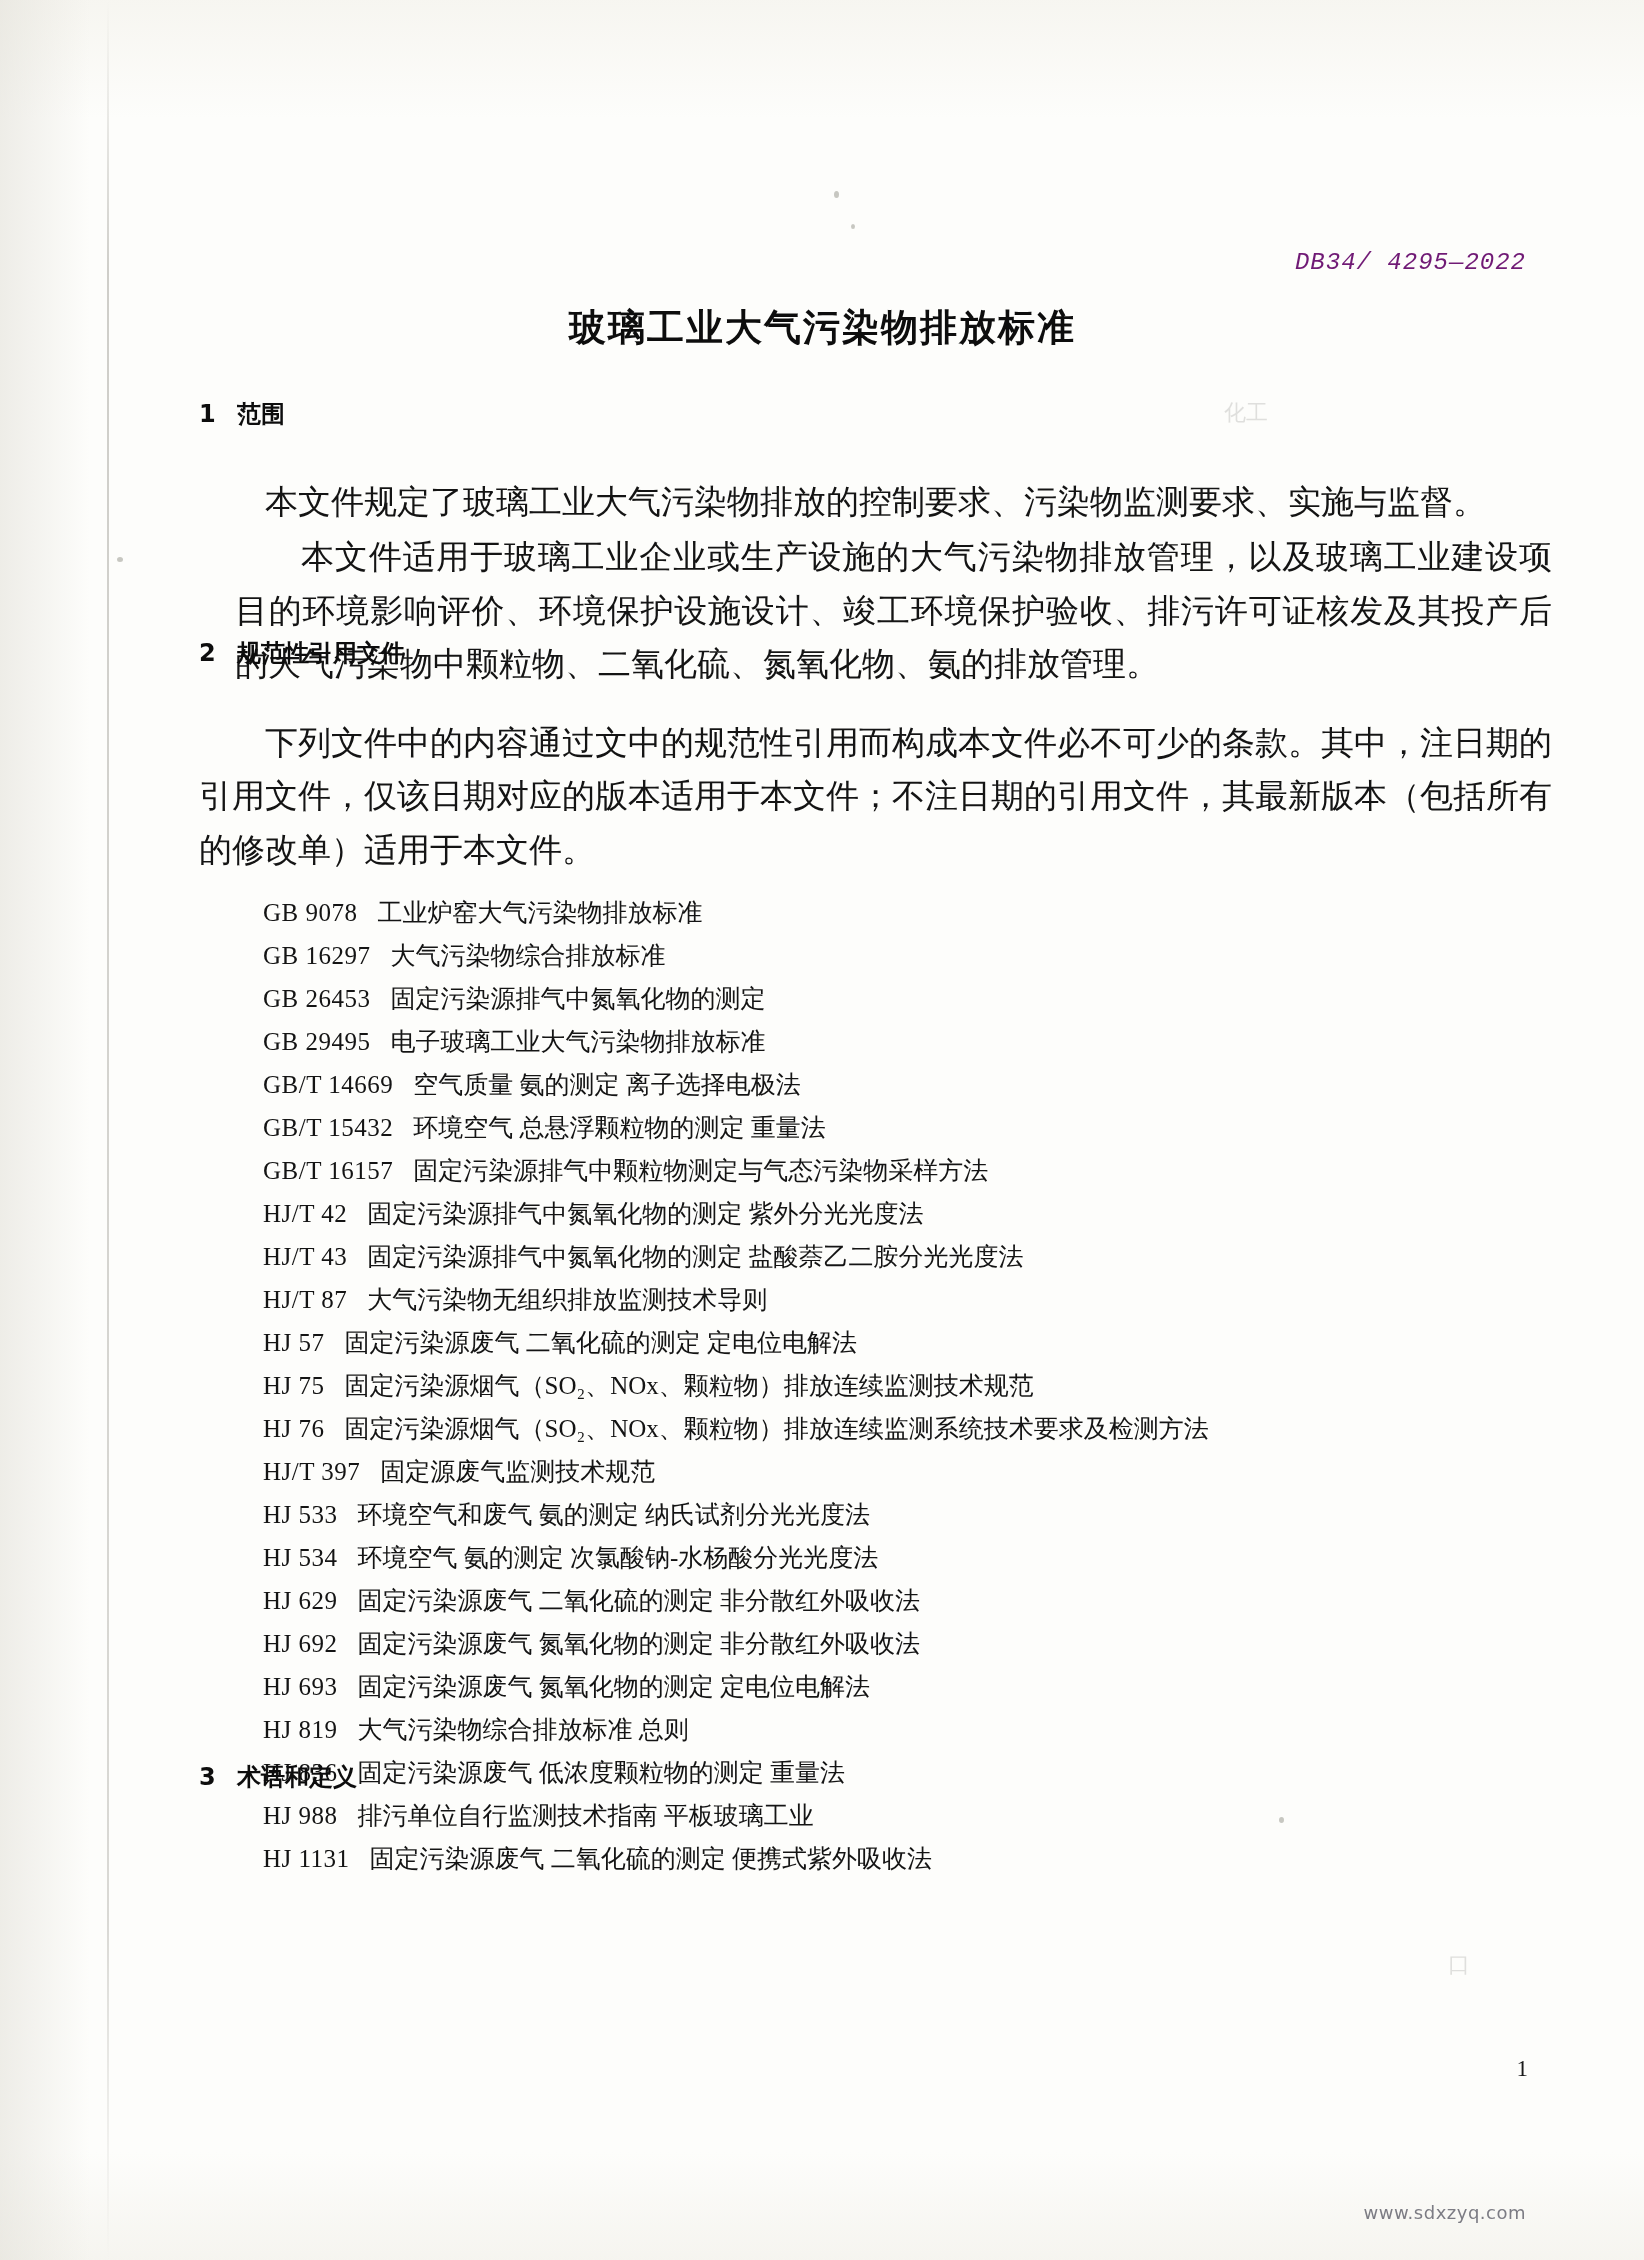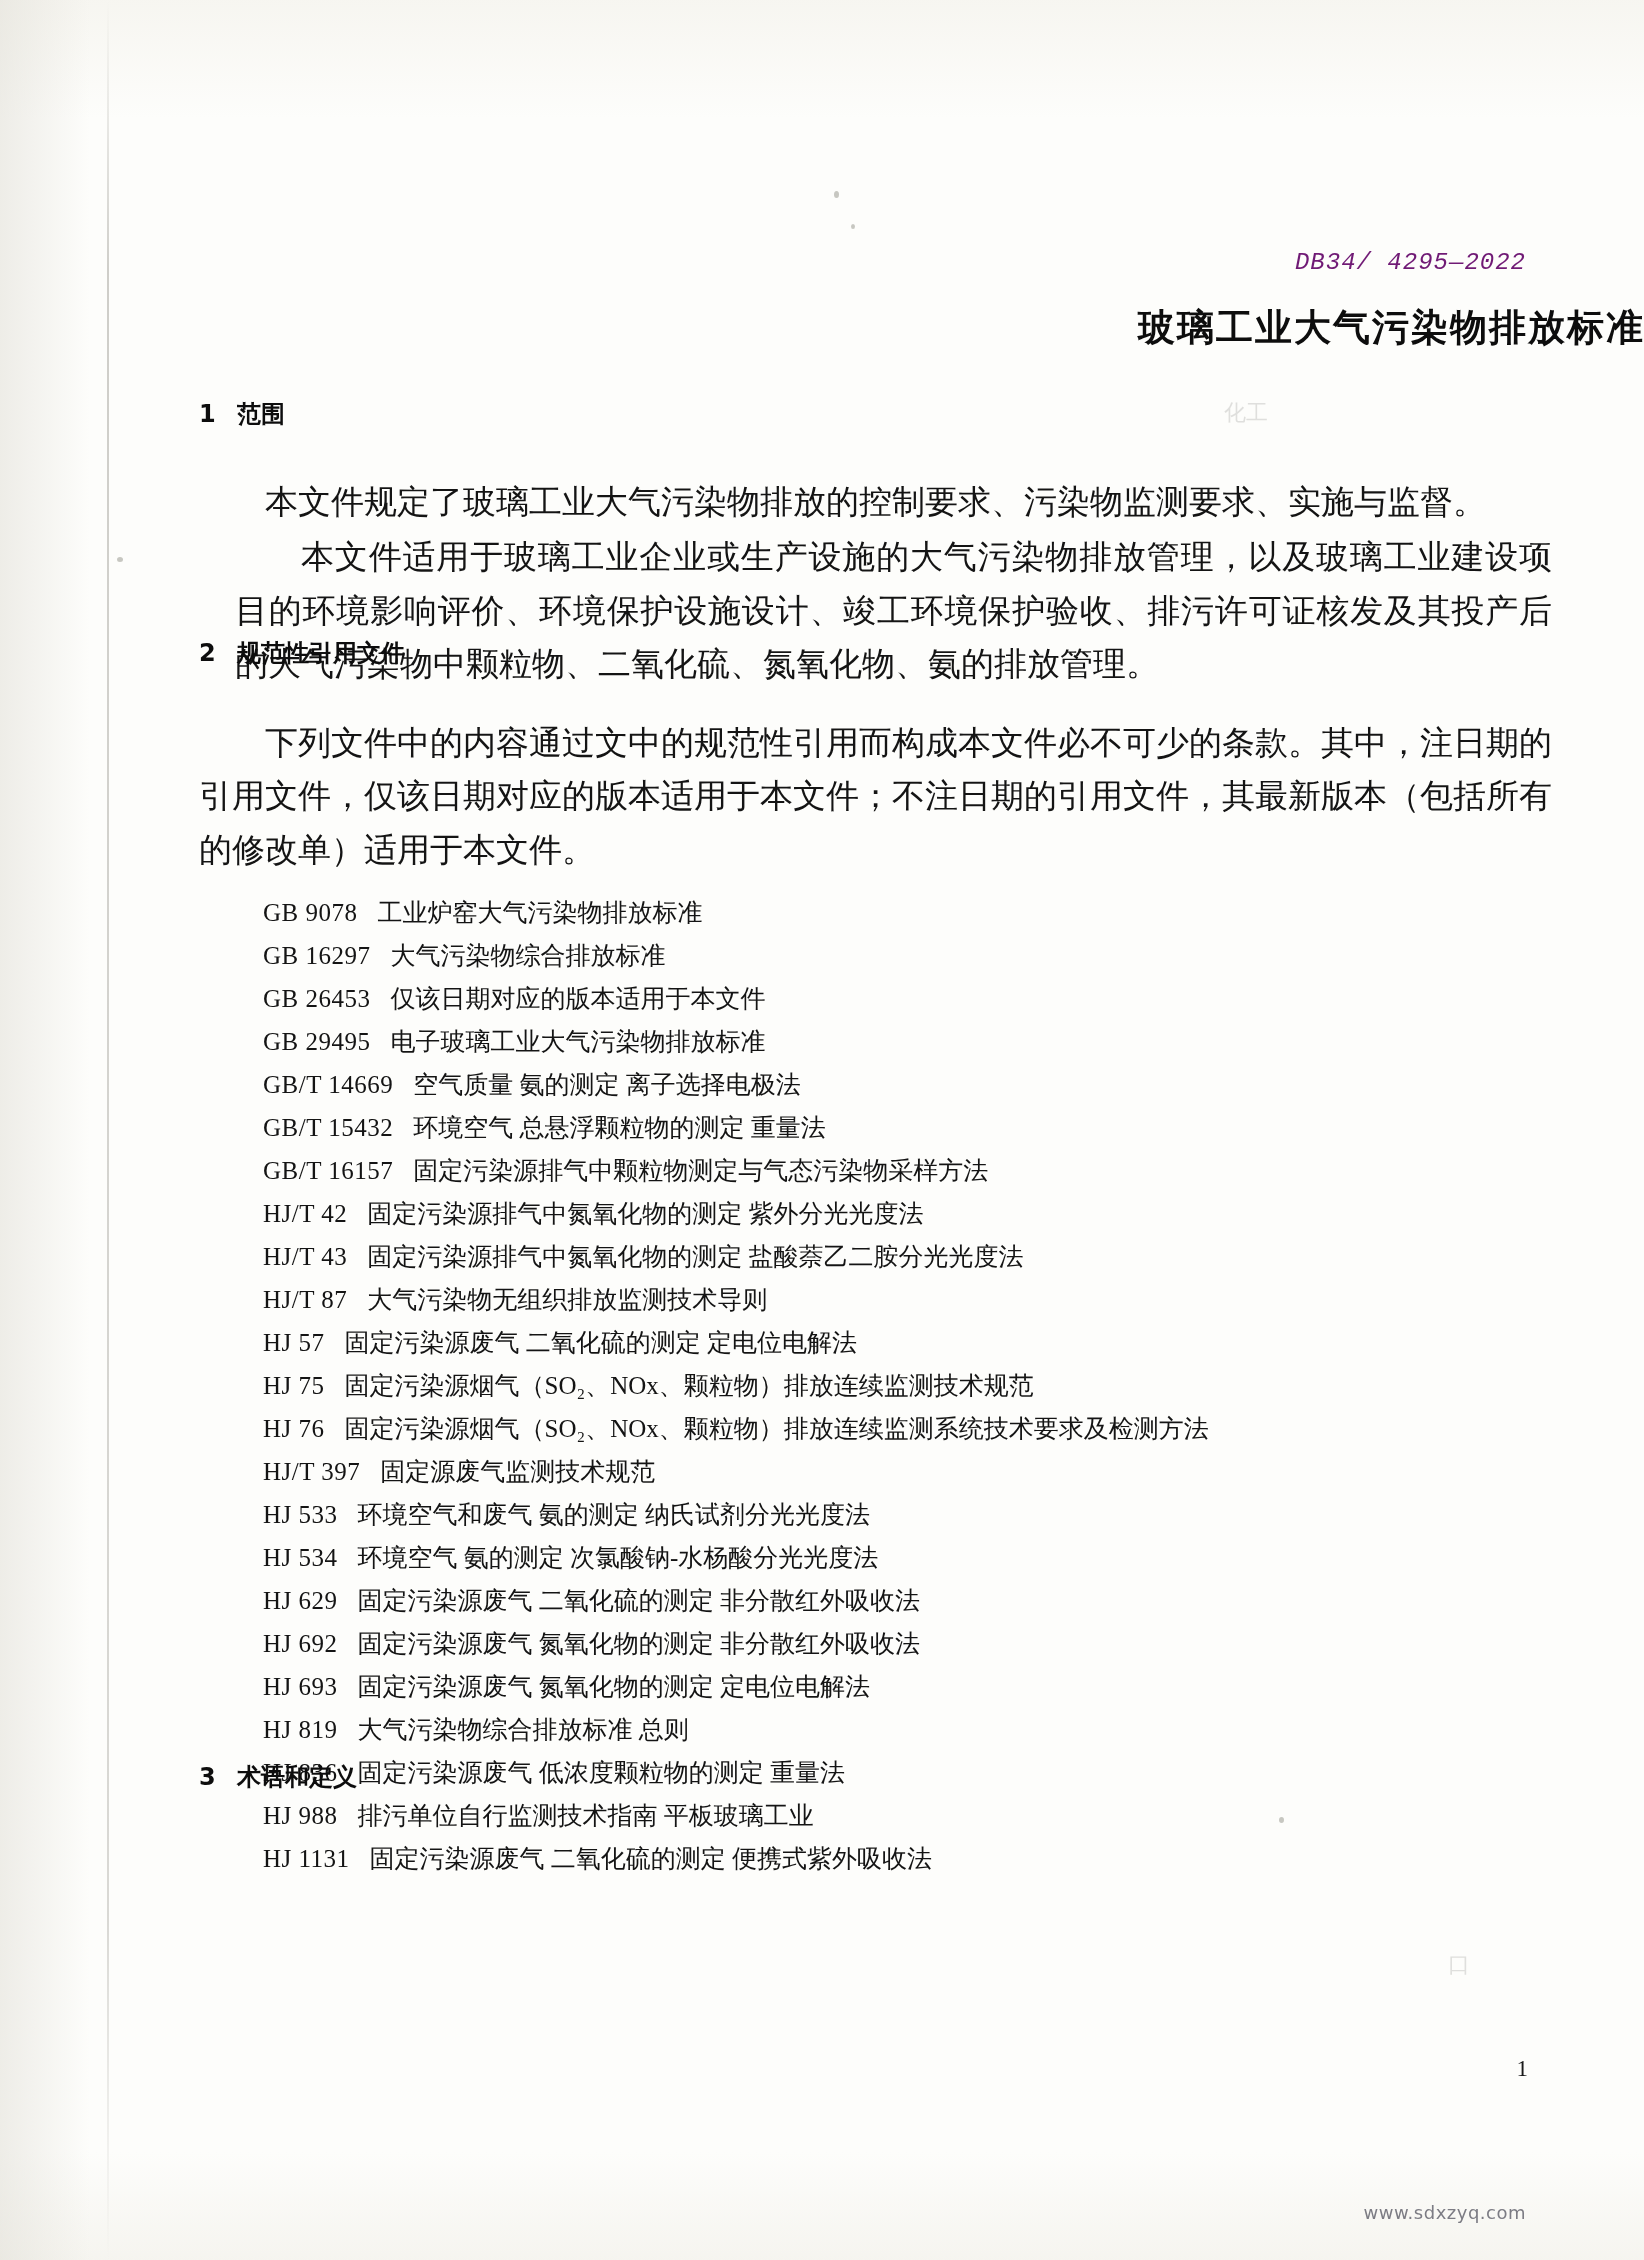--- a/index.html
+++ b/index.html
@@ -59,21 +59,21 @@
     font-size: 24px;
     letter-spacing: 1px;
     color: #701a75;
     font-style: italic;
   }
   .doc-title {
     position: absolute;
     left: 0;
     right: 0;
     top: 303px;
-    text-align: right;
+    text-align: center;
     font-family: "DejaVu Sans", "Liberation Sans", sans-serif;
     font-weight: bold;
     font-size: 37px;
     letter-spacing: 2px;
     color: #0d0d0d;
   }
   .sec-head {
     font-family: "DejaVu Sans", "Liberation Sans", sans-serif;
     font-weight: bold;
     font-size: 24px;
@@ -175,21 +175,21 @@
 
     <div class="block-refs">
       <p class="sec-head">
         <span class="num">2</span><span>规范性引用文件</span>
       </p>
       <p class="para indent" style="margin-top:48px;">下列文件中的内容通过文中的规范性引用而构成本文件必不可少的条款。其中，注日期的引用文件，仅该日期对应的版本适用于本文件；不注日期的引用文件，其最新版本（包括所有的修改单）适用于本文件。</p>
 
       <ul class="ref-list" style="margin-top:14px;">
         <li><span class="ref-code">GB 9078</span><span class="ref-sep"></span><span>工业炉窑大气污染物排放标准</span></li>
         <li><span class="ref-code">GB 16297</span><span class="ref-sep"></span><span>大气污染物综合排放标准</span></li>
-        <li><span class="ref-code">GB 26453</span><span class="ref-sep"></span><span>仅该日期对应的版本适用于本文件</span></li>
+        <li><span class="ref-code">GB 26453</span><span class="ref-sep"></span><span>固定污染源排气中氮氧化物的测定</span></li>
         <li><span class="ref-code">GB 29495</span><span class="ref-sep"></span><span>电子玻璃工业大气污染物排放标准</span></li>
         <li><span class="ref-code">GB/T 14669</span><span class="ref-sep"></span><span>空气质量 氨的测定 离子选择电极法</span></li>
         <li><span class="ref-code">GB/T 15432</span><span class="ref-sep"></span><span>环境空气 总悬浮颗粒物的测定 重量法</span></li>
         <li><span class="ref-code">GB/T 16157</span><span class="ref-sep"></span><span>固定污染源排气中颗粒物测定与气态污染物采样方法</span></li>
         <li><span class="ref-code">HJ/T 42</span><span class="ref-sep"></span><span>固定污染源排气中氮氧化物的测定 紫外分光光度法</span></li>
         <li><span class="ref-code">HJ/T 43</span><span class="ref-sep"></span><span>固定污染源排气中氮氧化物的测定 盐酸萘乙二胺分光光度法</span></li>
         <li><span class="ref-code">HJ/T 87</span><span class="ref-sep"></span><span>大气污染物无组织排放监测技术导则</span></li>
         <li><span class="ref-code">HJ 57</span><span class="ref-sep"></span><span>固定污染源废气 二氧化硫的测定 定电位电解法</span></li>
         <li><span class="ref-code">HJ 75</span><span class="ref-sep"></span><span>固定污染源烟气（SO₂、NOx、颗粒物）排放连续监测技术规范</span></li>
         <li><span class="ref-code">HJ 76</span><span class="ref-sep"></span><span>固定污染源烟气（SO₂、NOx、颗粒物）排放连续监测系统技术要求及检测方法</span></li>

